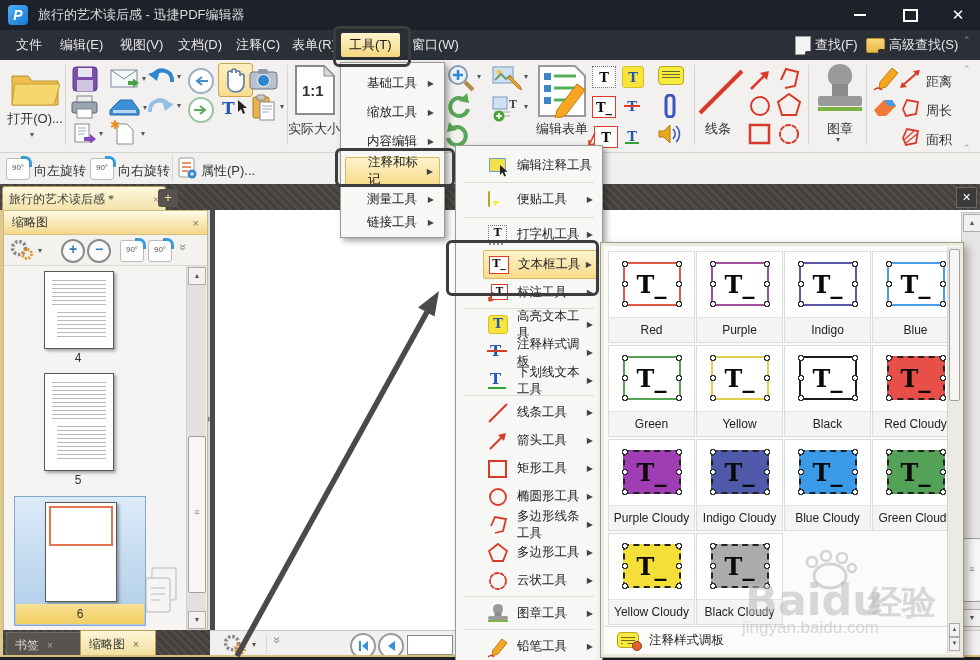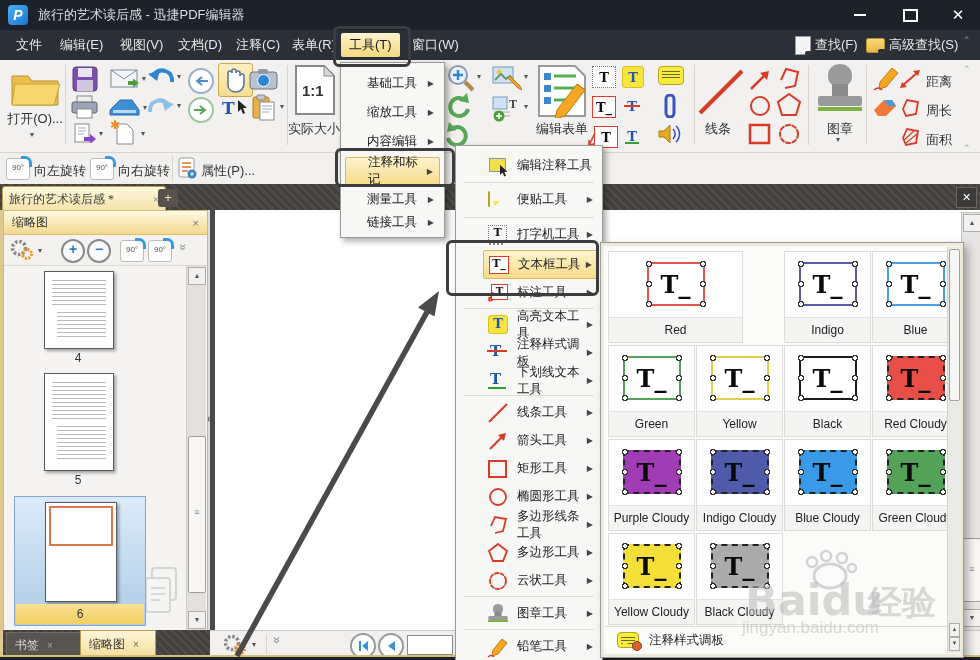--- a/index.html
+++ b/index.html
@@ -765,28 +765,37 @@
             <path d="M6 14 L15 3 l5 4 -9 11 -6 2 z" fill="#f5a623" stroke="#c07c10"></path>
             <path d="M1 21 q3-3 6 0" fill="none" stroke="#d83a28" stroke-width="1.3"></path>
           </svg></span>
       <span class="lbl">铅笔工具</span>
         <span class="arrow">▶</span>
     </div>
   </div>
 
   <div class="flyout">
 
-    <div class="card" style="left:7px;top:8px;padding-left:48px;">
+    <div class="card" style="left:7px;top:8px;">
       <div class="cprev">
           <div class="swatch plain" style="border-color: rgb(226, 87, 76);">
             <span>T_</span>
             <span class="handles"></span>
           </div>
         </div>
       <div class="clabel">Red</div>
+    </div>
+    <div class="card" style="left:95px;top:8px;">
+      <div class="cprev">
+          <div class="swatch plain" style="border-color: rgb(160, 80, 158);">
+            <span>T_</span>
+            <span class="handles"></span>
+          </div>
+        </div>
+      <div class="clabel">Purple</div>
     </div>
     <div class="card" style="left:183px;top:8px;">
       <div class="cprev">
           <div class="swatch plain" style="border-color: rgb(90, 90, 168);">
             <span>T_</span>
             <span class="handles"></span>
           </div>
         </div>
       <div class="clabel">Indigo</div>
     </div>

